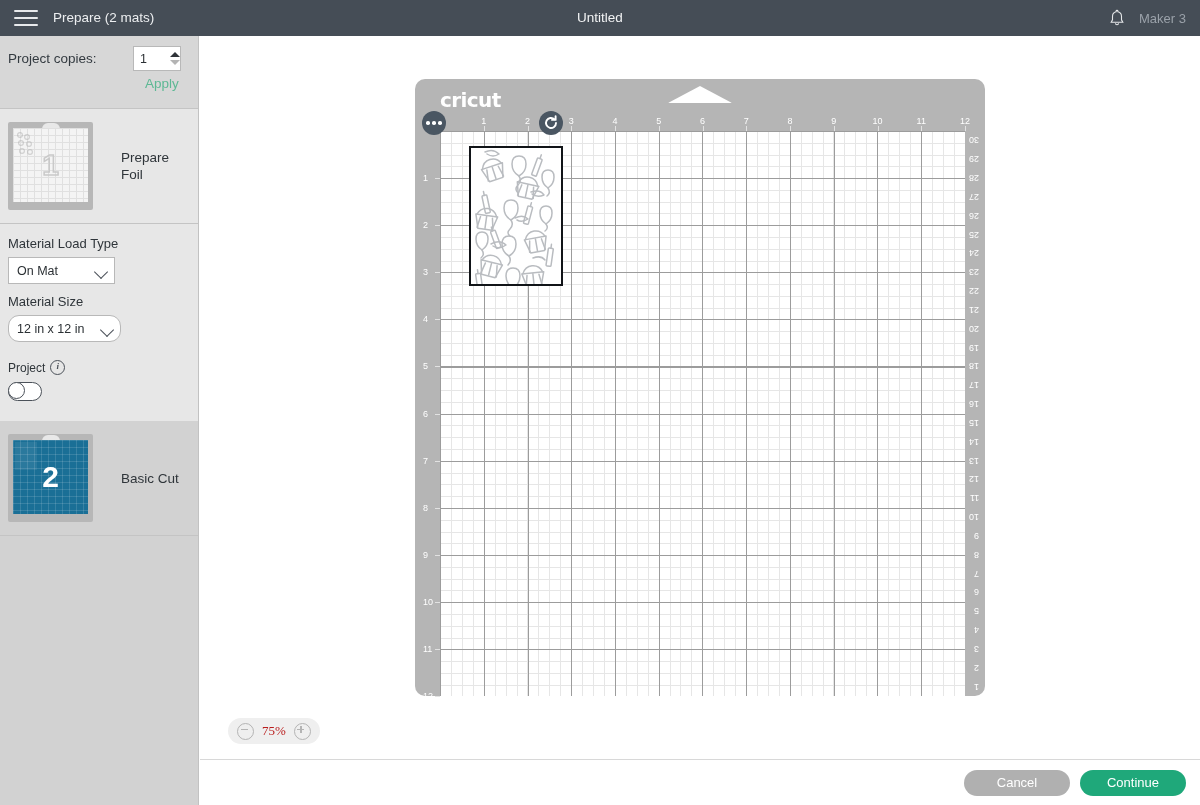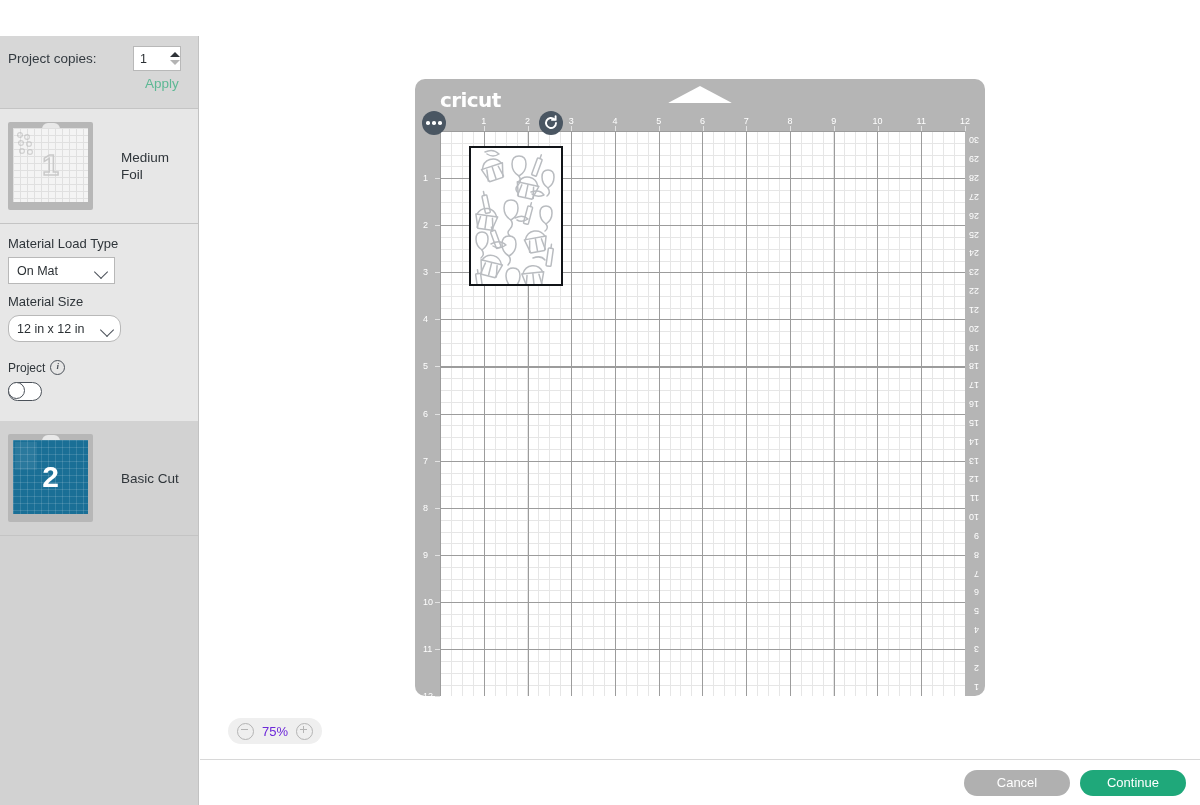--- a/index.html
+++ b/index.html
@@ -479,21 +479,22 @@
   }
   .zoom-btn.plus::after {
     content: "";
     position: absolute;
     left: 5.5px; top: 2.6px;
     width: 1.4px; height: 7px;
     background: #b4b4b4;
   }
   .zoom-pct {
     font-size: 13px;
-    color: #6d28d9;
+    color: #b91c1c;
+    font-family: Liberation Serif, serif;
   }
 
   
   .footer {
     position: absolute;
     left: 200px; bottom: 0;
     width: 1000px; height: 46px;
     background: #ffffff;
     border-top: 1px solid #d8d8d8;
     display: flex;
@@ -514,20 +515,36 @@
     font-family: "Liberation Sans", sans-serif;
   }
   .btn-cancel { background: #b0b0b0; }
   .btn-continue { background: #1fa87a; }
 </style>
 </head>
 <body>
 
 <div id="app">
 
+  <div class="header">
+    <div class="hamburger">
+      <span></span>
+      <span></span>
+      <span></span>
+    </div>
+    <div class="header-prepare">Prepare (2 mats)</div>
+    <div class="header-title">Untitled</div>
+    <div class="header-right">
+      <svg class="bell-icon" viewBox="0 0 16 18">
+        <path d="M8 1.4c-.5 0-.9.4-.9.9v.5C4.9 3.3 3.5 5.1 3.5 7.4v3.4L2.2 13.2h11.6l-1.3-2.4V7.4c0-2.3-1.4-4.1-3.6-4.6v-.5c0-.5-.4-.9-.9-.9z" fill="none" stroke="#e6e8ea" stroke-width="1.1"></path>
+        <path d="M6.5 14.2c0 .9.7 1.6 1.5 1.6s1.5-.7 1.5-1.6" fill="none" stroke="#e6e8ea" stroke-width="1.1"></path>
+      </svg>
+      <div class="machine-name">Maker 3</div>
+    </div>
+  </div>
 
   <div class="sidebar">
 
     <div class="copies-panel">
       <div class="copies-label">Project copies:</div>
       <div class="copies-box">
         <input class="copies-value" type="text" value="1" style="">
         <div class="spinner">
           <div class="spin-up"></div>
           <div class="spin-down"></div>
@@ -546,21 +563,21 @@
                 <circle cx="11" cy="6" r="2.4"></circle>
               <circle cx="5" cy="12" r="2.4"></circle>
                 <circle cx="13" cy="13" r="2.4"></circle>
               <circle cx="6" cy="20" r="2.4"></circle>
                 <circle cx="14" cy="21" r="2.4"></circle>
             </g>
           </svg>
           <div class="mat-num outline">1</div>
         </div>
       </div>
-      <div class="mat-label">Medium Foil</div>
+      <div class="mat-label">Prepare Foil</div>
     </div>
 
     <div class="settings">
       <div class="field-label first">Material Load Type</div>
       <div class="select">
         <div class="select-value">On Mat</div>
         <div class="chev"></div>
       </div>
 
       <div class="field-label">Material Size</div>

